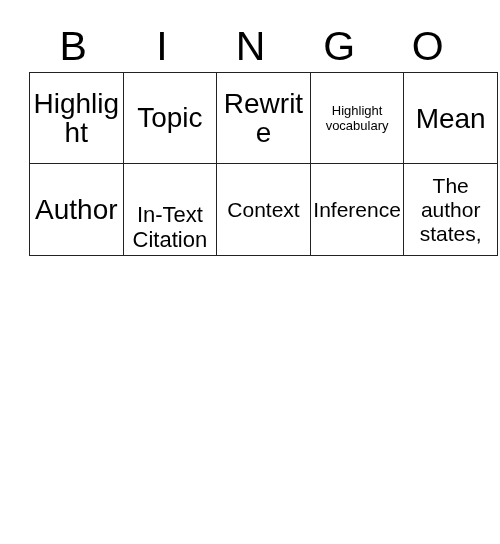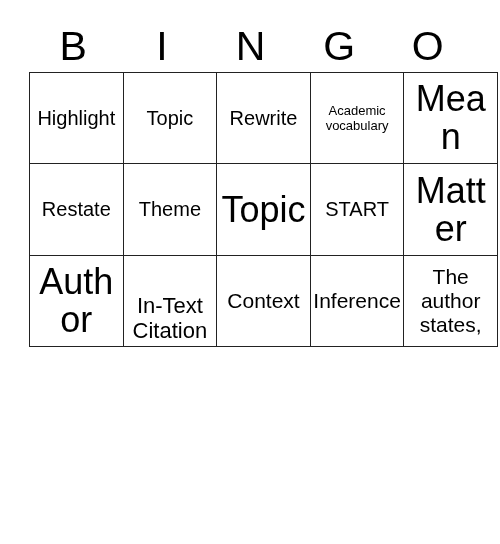--- a/index.html
+++ b/index.html
@@ -57,22 +57,22 @@
     text-align: center;
     line-height: 1.04;
     color: #000000;
     word-wrap: break-word;
   }
   
   .s-xs  { font-size: 13px; line-height: 1.18; }
   .s-sm  { font-size: 16px; line-height: 1.12; }
   .s-md  { font-size: 21px; line-height: 1.14; }
   .s-lg  { font-size: 22px; line-height: 1.12; margin-top: 36px; }
-  .s-xl  { font-size: 20px; line-height: 1.06; }
-  .s-2xl { font-size: 36px; line-height: 1.05; }
+  .s-xl  { font-size: 28px; line-height: 1.06; }
+  .s-2xl { font-size: 28px; line-height: 1.05; }
   .s-3xl { font-size: 32px; line-height: 1.04; }
 </style>
 </head>
 <body>
 
 <div id="bingo-card">
 
   <div id="header-row">
     <div class="header-letter">B</div>
     <div class="header-letter">I</div>
@@ -87,41 +87,24 @@
         <td>
             <span class="cell-text s-xl">Highlight</span>
           </td>
         <td>
             <span class="cell-text s-xl">Topic</span>
           </td>
         <td>
             <span class="cell-text s-xl">Rewrite</span>
           </td>
         <td>
-            <span class="cell-text s-xs">Academic vocabulary</span>
+            <span class="cell-text s-xs">Highlight vocabulary</span>
           </td>
         <td>
             <span class="cell-text s-2xl">Mean</span>
-          </td>
-      </tr>
-      <tr>
-        <td>
-            <span class="cell-text s-xl">Restate</span>
-          </td>
-        <td>
-            <span class="cell-text s-xl">Theme</span>
-          </td>
-        <td>
-            <span class="cell-text s-2xl">Topic</span>
-          </td>
-        <td>
-            <span class="cell-text s-xl">START</span>
-          </td>
-        <td>
-            <span class="cell-text s-2xl">Matter</span>
           </td>
       </tr>
       <tr>
         <td>
             <span class="cell-text s-2xl">Author</span>
           </td>
         <td>
             <span class="cell-text s-lg">In-Text Citation</span>
           </td>
         <td>

